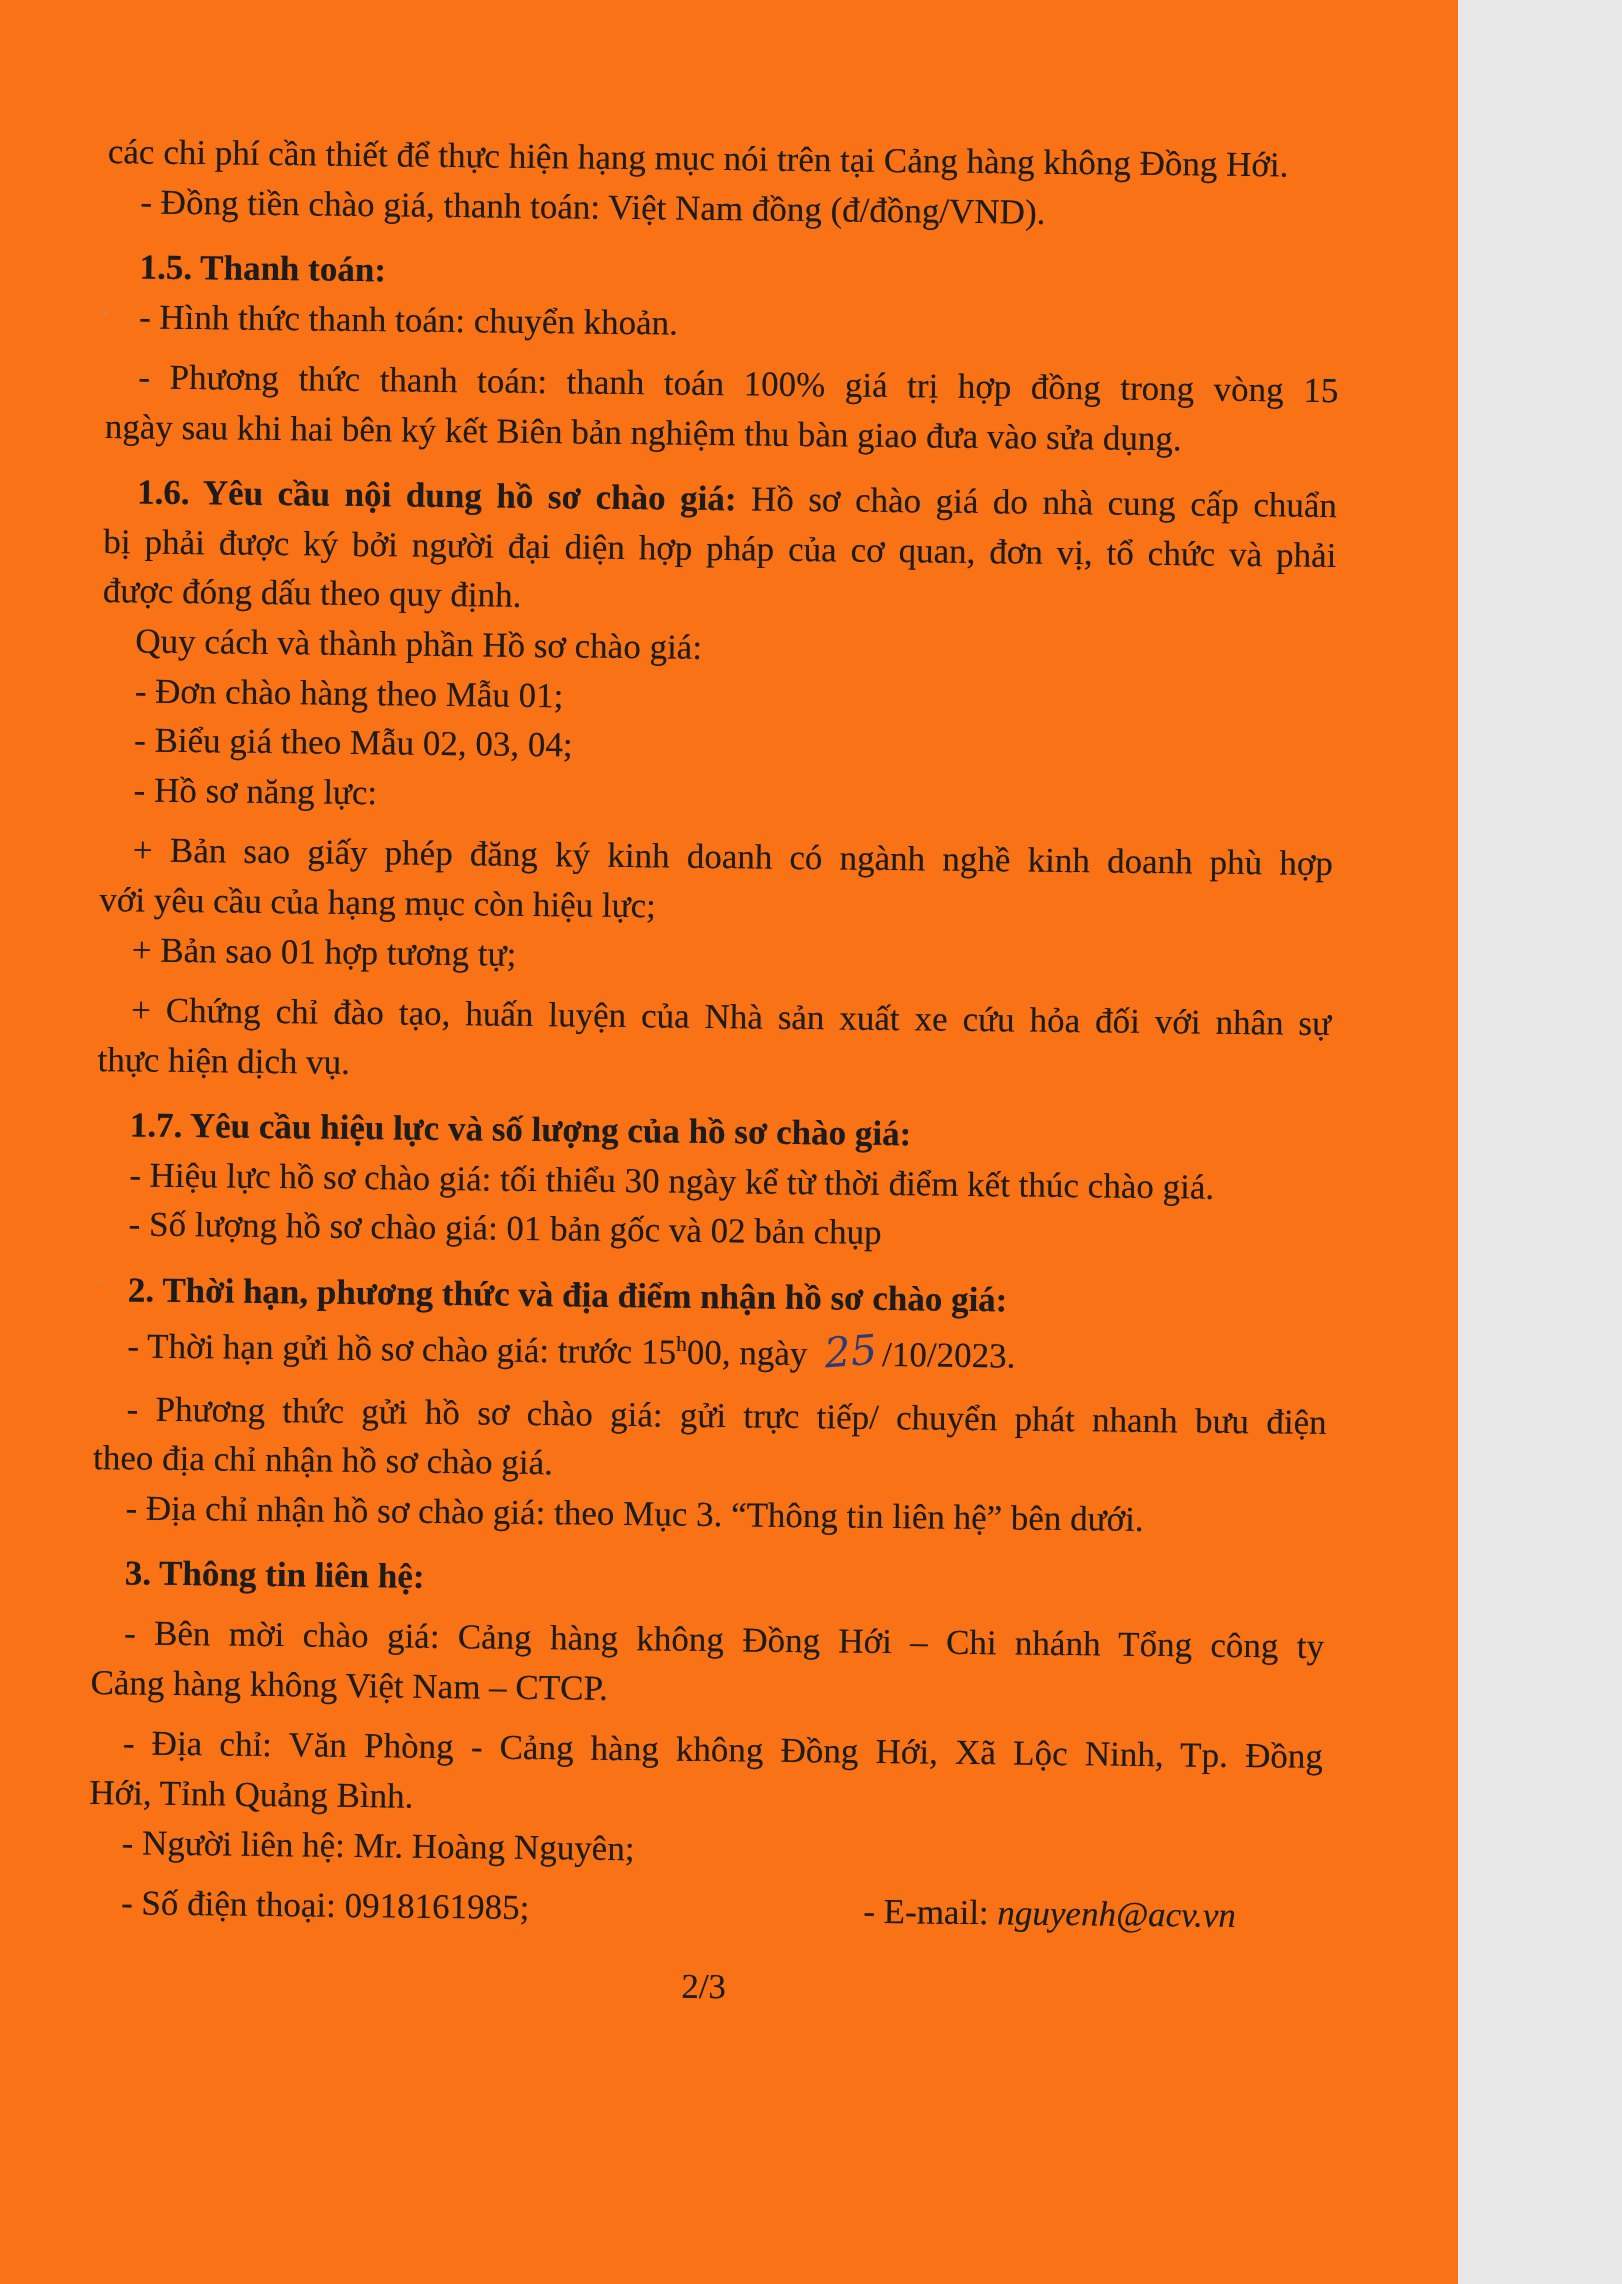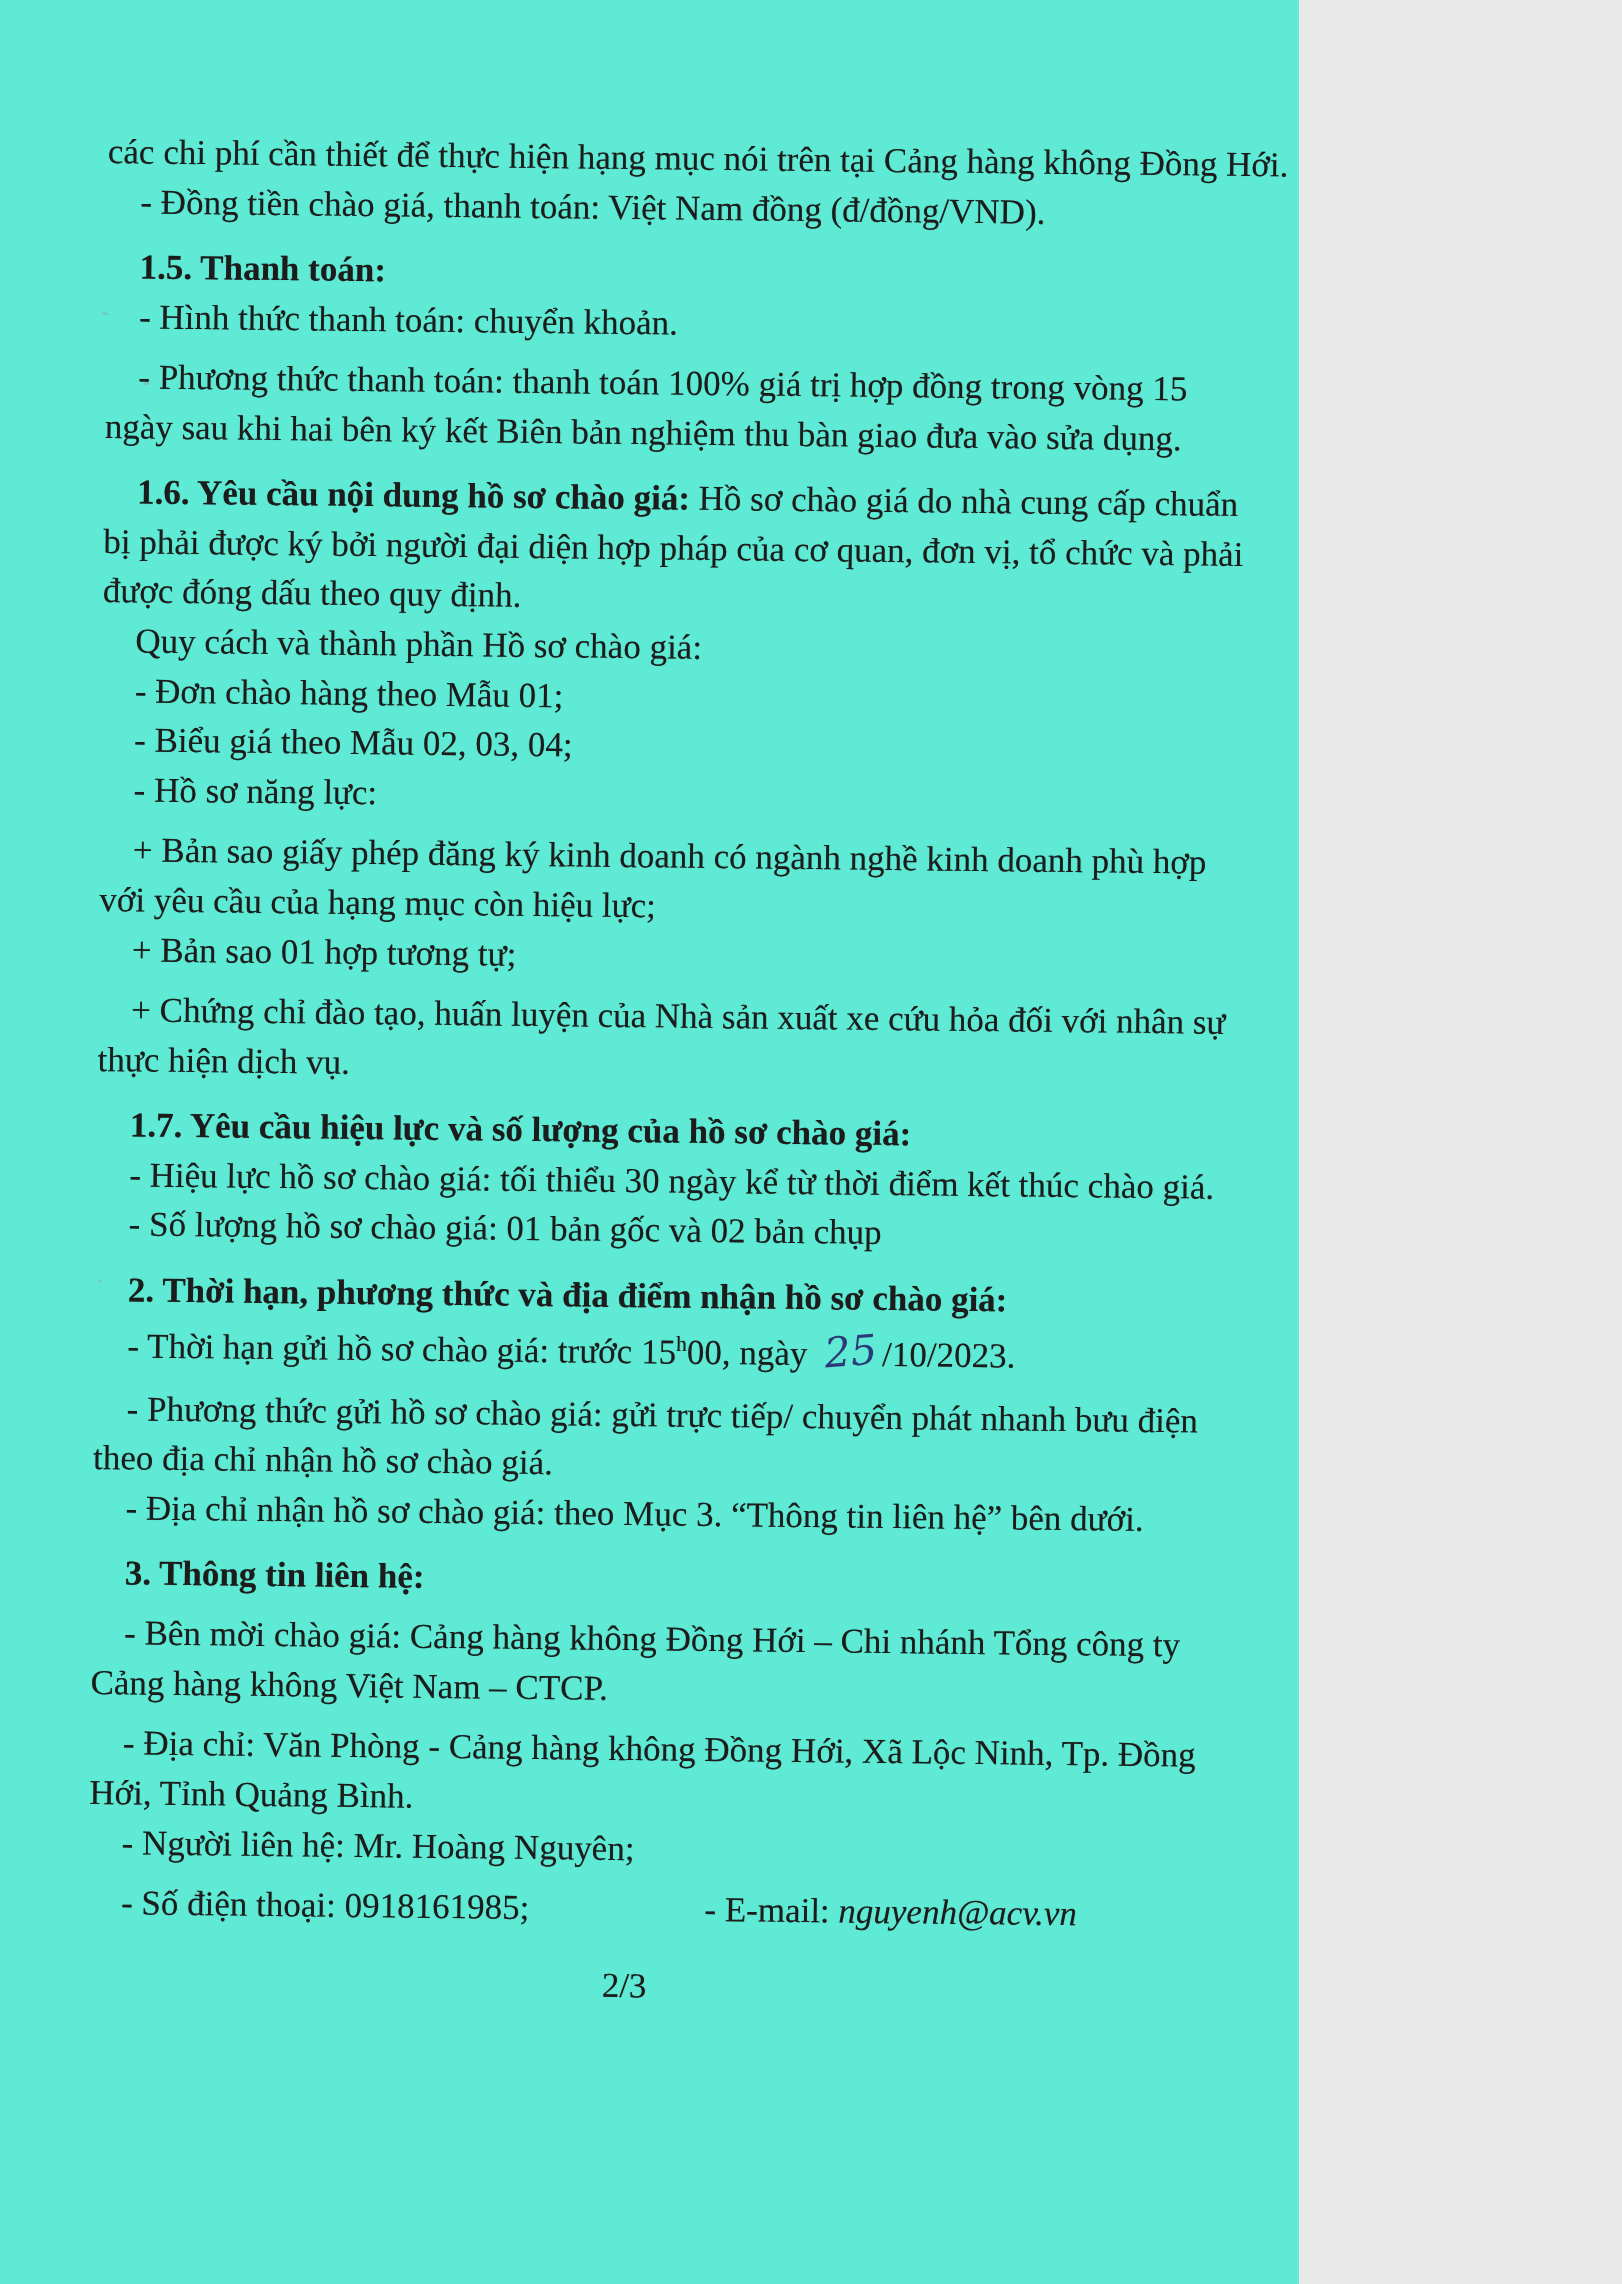--- a/index.html
+++ b/index.html
@@ -3,23 +3,23 @@
 <meta charset="utf-8">
 <title>Scanned document page</title>
 <style>
   html, body {
     margin: 0;
     padding: 0;
     background: #e8e8e8;
   }
   .page {
     position: relative;
-    width: 1299px;
+    width: 1458px;
     height: 2284px;
-    background: #5eead4;
+    background: #f97316;
     overflow: hidden;
     font-family: "Liberation Serif", "DejaVu Serif", serif;
     color: #1c1c1c;
   }
   .scan-tilt {
     transform: rotate(0.65deg);
     transform-origin: 98px 144px;
   }
   .content {
     padding: 127px 117px 0 108px;

